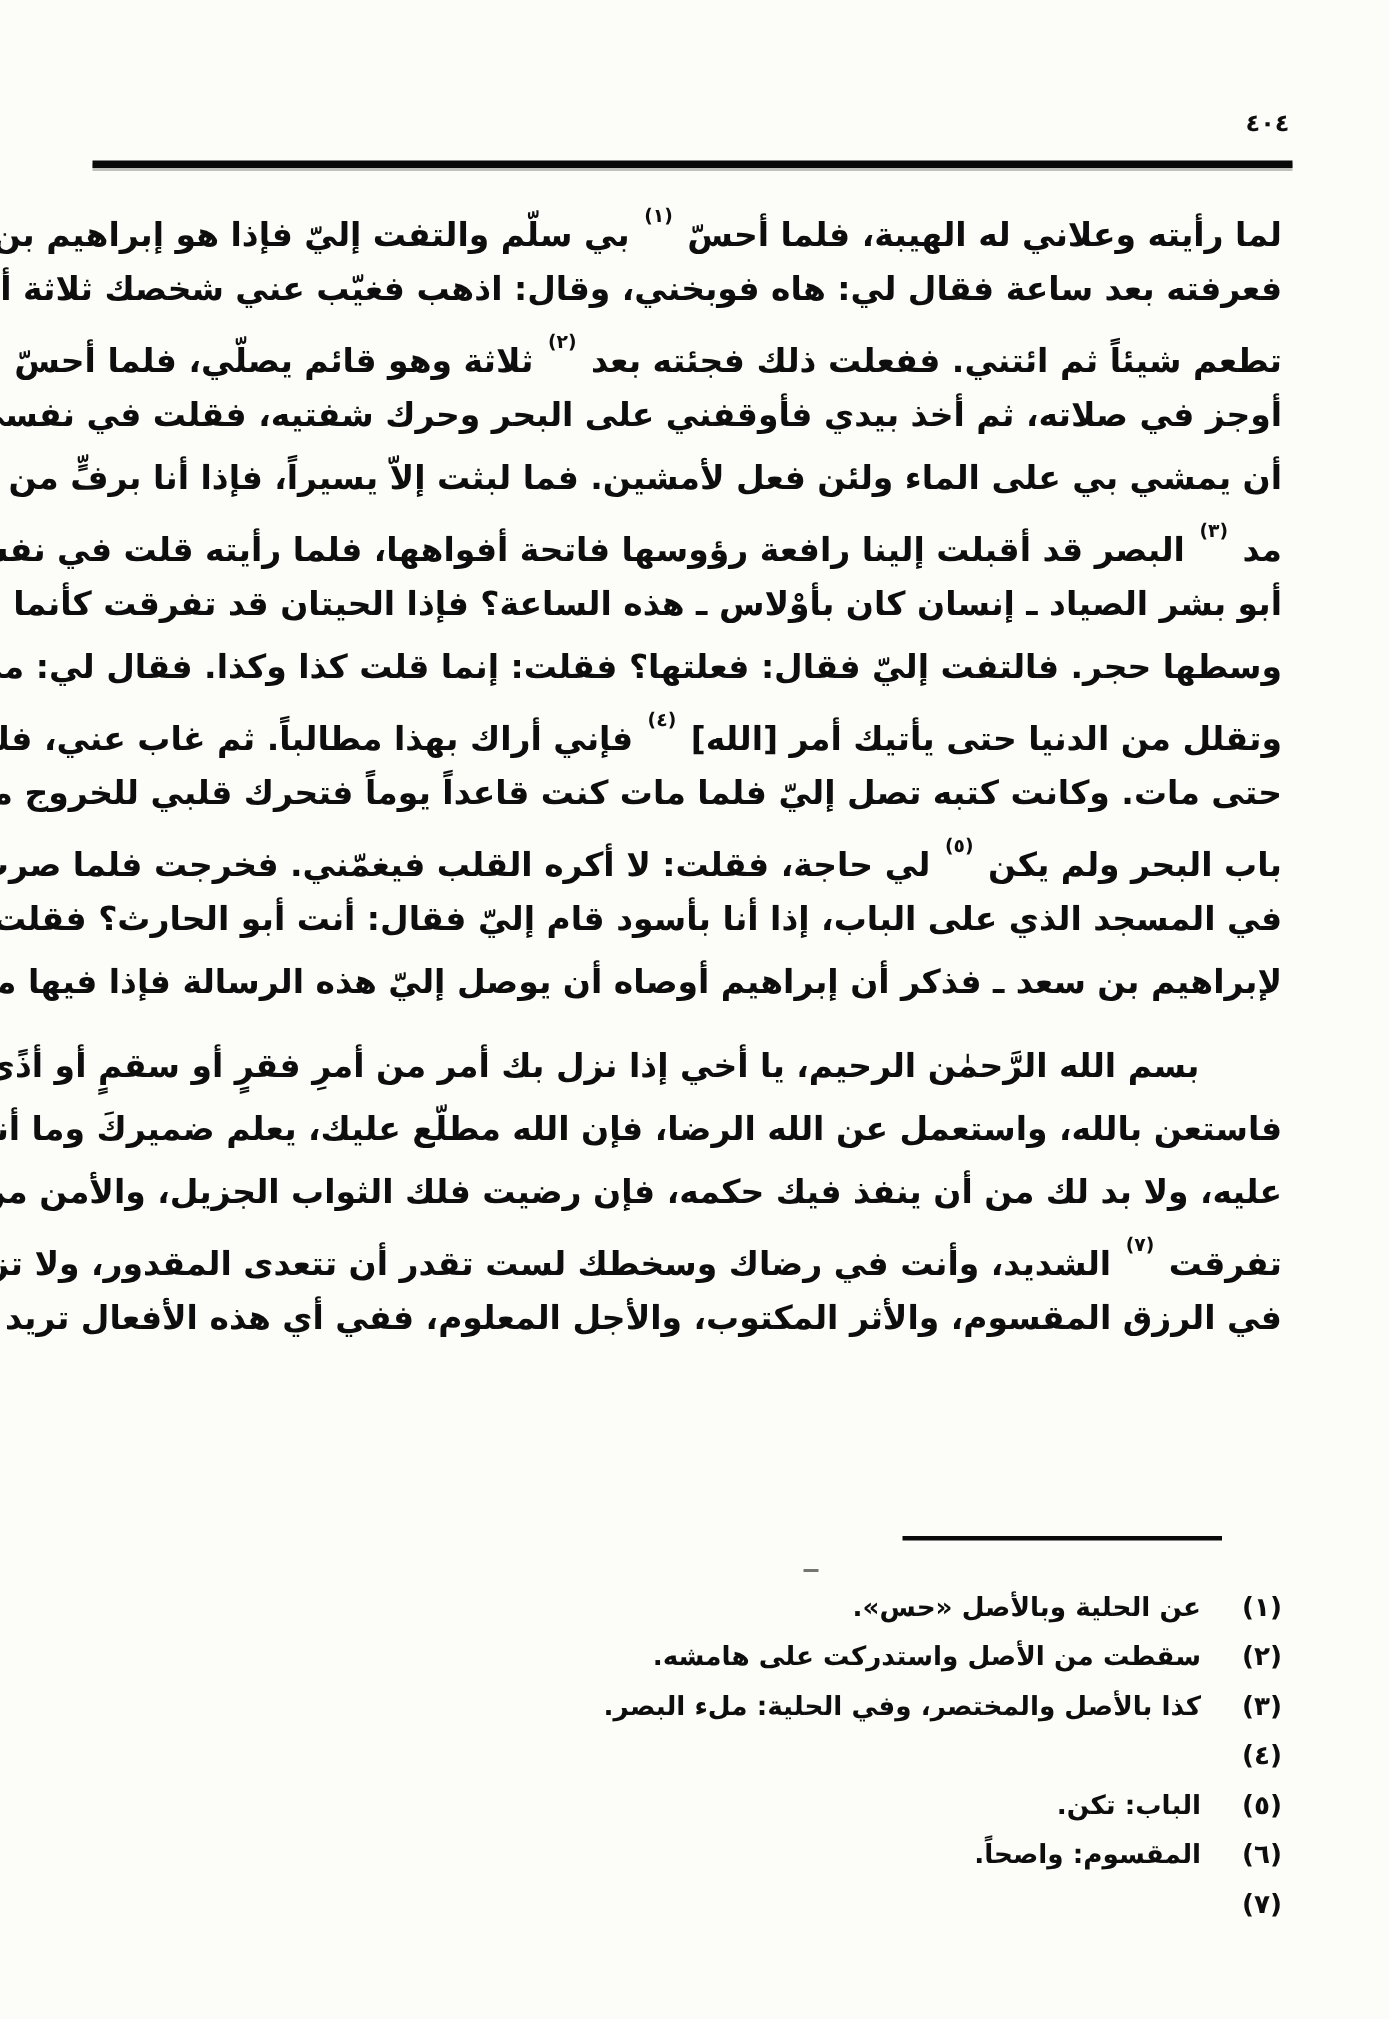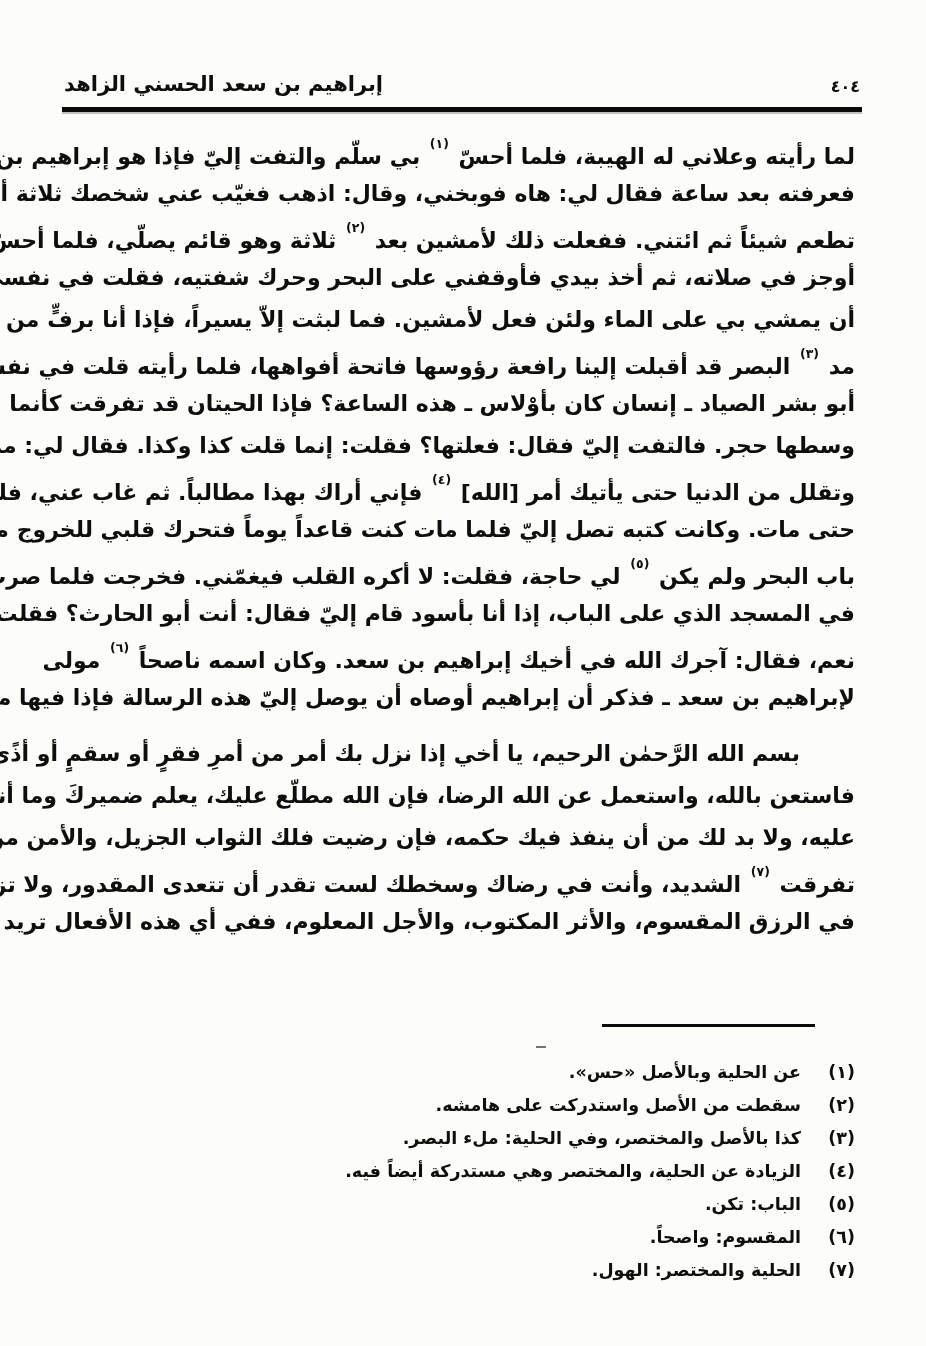--- a/index.html
+++ b/index.html
@@ -77,40 +77,38 @@
     padding-right:4px;
   }
 </style>
 </head>
 <body>
 
 <div class="page">
 
   <div class="header">
     <span class="page-number">٤٠٤</span>
-    <span class="running-title">إبراهيم بن سعد الحسني الزاهد</span>
   </div>
 
   <div class="header-rule"></div>
 
   <div class="body-text">
       <div class="para">
         <div class="line"><span>لما رأيته وعلاني له الهيبة، فلما أحسّ </span><sup>(١)</sup><span> بي سلّم والتفت إليّ فإذا هو إبراهيم بن سعد،</span></div>
         <div class="line"><span>فعرفته بعد ساعة فقال لي: هاه فوبخني، وقال: اذهب فغيّب عني شخصك ثلاثة أيام ولا</span></div>
-        <div class="line"><span>تطعم شيئاً ثم ائتني. ففعلت ذلك لأمشين بعد </span><sup>(٢)</sup><span> ثلاثة وهو قائم يصلّي، فلما أحسّ </span><sup>(١)</sup></div>
+        <div class="line"><span>تطعم شيئاً ثم ائتني. ففعلت ذلك فجئته بعد </span><sup>(٢)</sup><span> ثلاثة وهو قائم يصلّي، فلما أحسّ </span><sup>(١)</sup></div>
         <div class="line"><span>أوجز في صلاته، ثم أخذ بيدي فأوقفني على البحر وحرك شفتيه، فقلت في نفسي: يريد</span></div>
         <div class="line"><span>أن يمشي بي على الماء ولئن فعل لأمشين. فما لبثت إلاّ يسيراً، فإذا أنا برفٍّ من الحيتان</span></div>
         <div class="line"><span>مد </span><sup>(٣)</sup><span> البصر قد أقبلت إلينا رافعة رؤوسها فاتحة أفواهها، فلما رأيته قلت في نفسي: أين</span></div>
         <div class="line"><span>أبو بشر الصياد ـ إنسان كان بأوْلاس ـ هذه الساعة؟ فإذا الحيتان قد تفرقت كأنما طرح في</span></div>
         <div class="line"><span>وسطها حجر. فالتفت إليّ فقال: فعلتها؟ فقلت: إنما قلت كذا وكذا. فقال لي: مر</span></div>
         <div class="line"><span>وتقلل من الدنيا حتى يأتيك أمر [الله] </span><sup>(٤)</sup><span> فإني أراك بهذا مطالباً. ثم غاب عني، فلم أره</span></div>
         <div class="line"><span>حتى مات. وكانت كتبه تصل إليّ فلما مات كنت قاعداً يوماً فتحرك قلبي للخروج من</span></div>
         <div class="line"><span>باب البحر ولم يكن </span><sup>(٥)</sup><span> لي حاجة، فقلت: لا أكره القلب فيغمّني. فخرجت فلما صرت</span></div>
         <div class="line"><span>في المسجد الذي على الباب، إذا أنا بأسود قام إليّ فقال: أنت أبو الحارث؟ فقلت:</span></div>
-        <div class="line"><span>نعم، فقال: آجرك الله في أخيك إبراهيم بن سعد. وكان اسمه ناصحاً </span><sup>(٦)</sup><span> مولى</span></div>
         <div class="line"><span>لإبراهيم بن سعد ـ فذكر أن إبراهيم أوصاه أن يوصل إليّ هذه الرسالة فإذا فيها مكتوب:</span></div>
       </div>
       <div class="para">
         <div class="line indent"><span>بسم الله الرَّحمٰن الرحيم، يا أخي إذا نزل بك أمر من أمرِ فقرٍ أو سقمٍ أو أذًى،</span></div>
         <div class="line"><span>فاستعن بالله، واستعمل عن الله الرضا، فإن الله مطلّع عليك، يعلم ضميركَ وما أنت</span></div>
         <div class="line"><span>عليه، ولا بد لك من أن ينفذ فيك حكمه، فإن رضيت فلك الثواب الجزيل، والأمن من</span></div>
         <div class="line"><span>تفرقت </span><sup>(٧)</sup><span> الشديد، وأنت في رضاك وسخطك لست تقدر أن تتعدى المقدور، ولا تزداد</span></div>
         <div class="line"><span>في الرزق المقسوم، والأثر المكتوب، والأجل المعلوم، ففي أي هذه الأفعال تريد أن</span></div>
       </div>
     </div>
@@ -126,29 +124,27 @@
       <div class="footnote">
         <span class="fn-num">(٢)</span>
         <span class="fn-text">سقطت من الأصل واستدركت على هامشه.</span>
       </div>
       <div class="footnote">
         <span class="fn-num">(٣)</span>
         <span class="fn-text">كذا بالأصل والمختصر، وفي الحلية: ملء البصر.</span>
       </div>
       <div class="footnote">
         <span class="fn-num">(٤)</span>
-        <span class="fn-text">الزيادة عن الحلية، والمختصر وهي مستدركة أيضاً فيه.</span>
       </div>
       <div class="footnote">
         <span class="fn-num">(٥)</span>
         <span class="fn-text">الباب: تكن.</span>
       </div>
       <div class="footnote">
         <span class="fn-num">(٦)</span>
         <span class="fn-text">المقسوم: واصحاً.</span>
       </div>
       <div class="footnote">
         <span class="fn-num">(٧)</span>
-        <span class="fn-text">الحلية والمختصر: الهول.</span>
       </div>
     </div>
 
 </div>
 
 </body></html>

